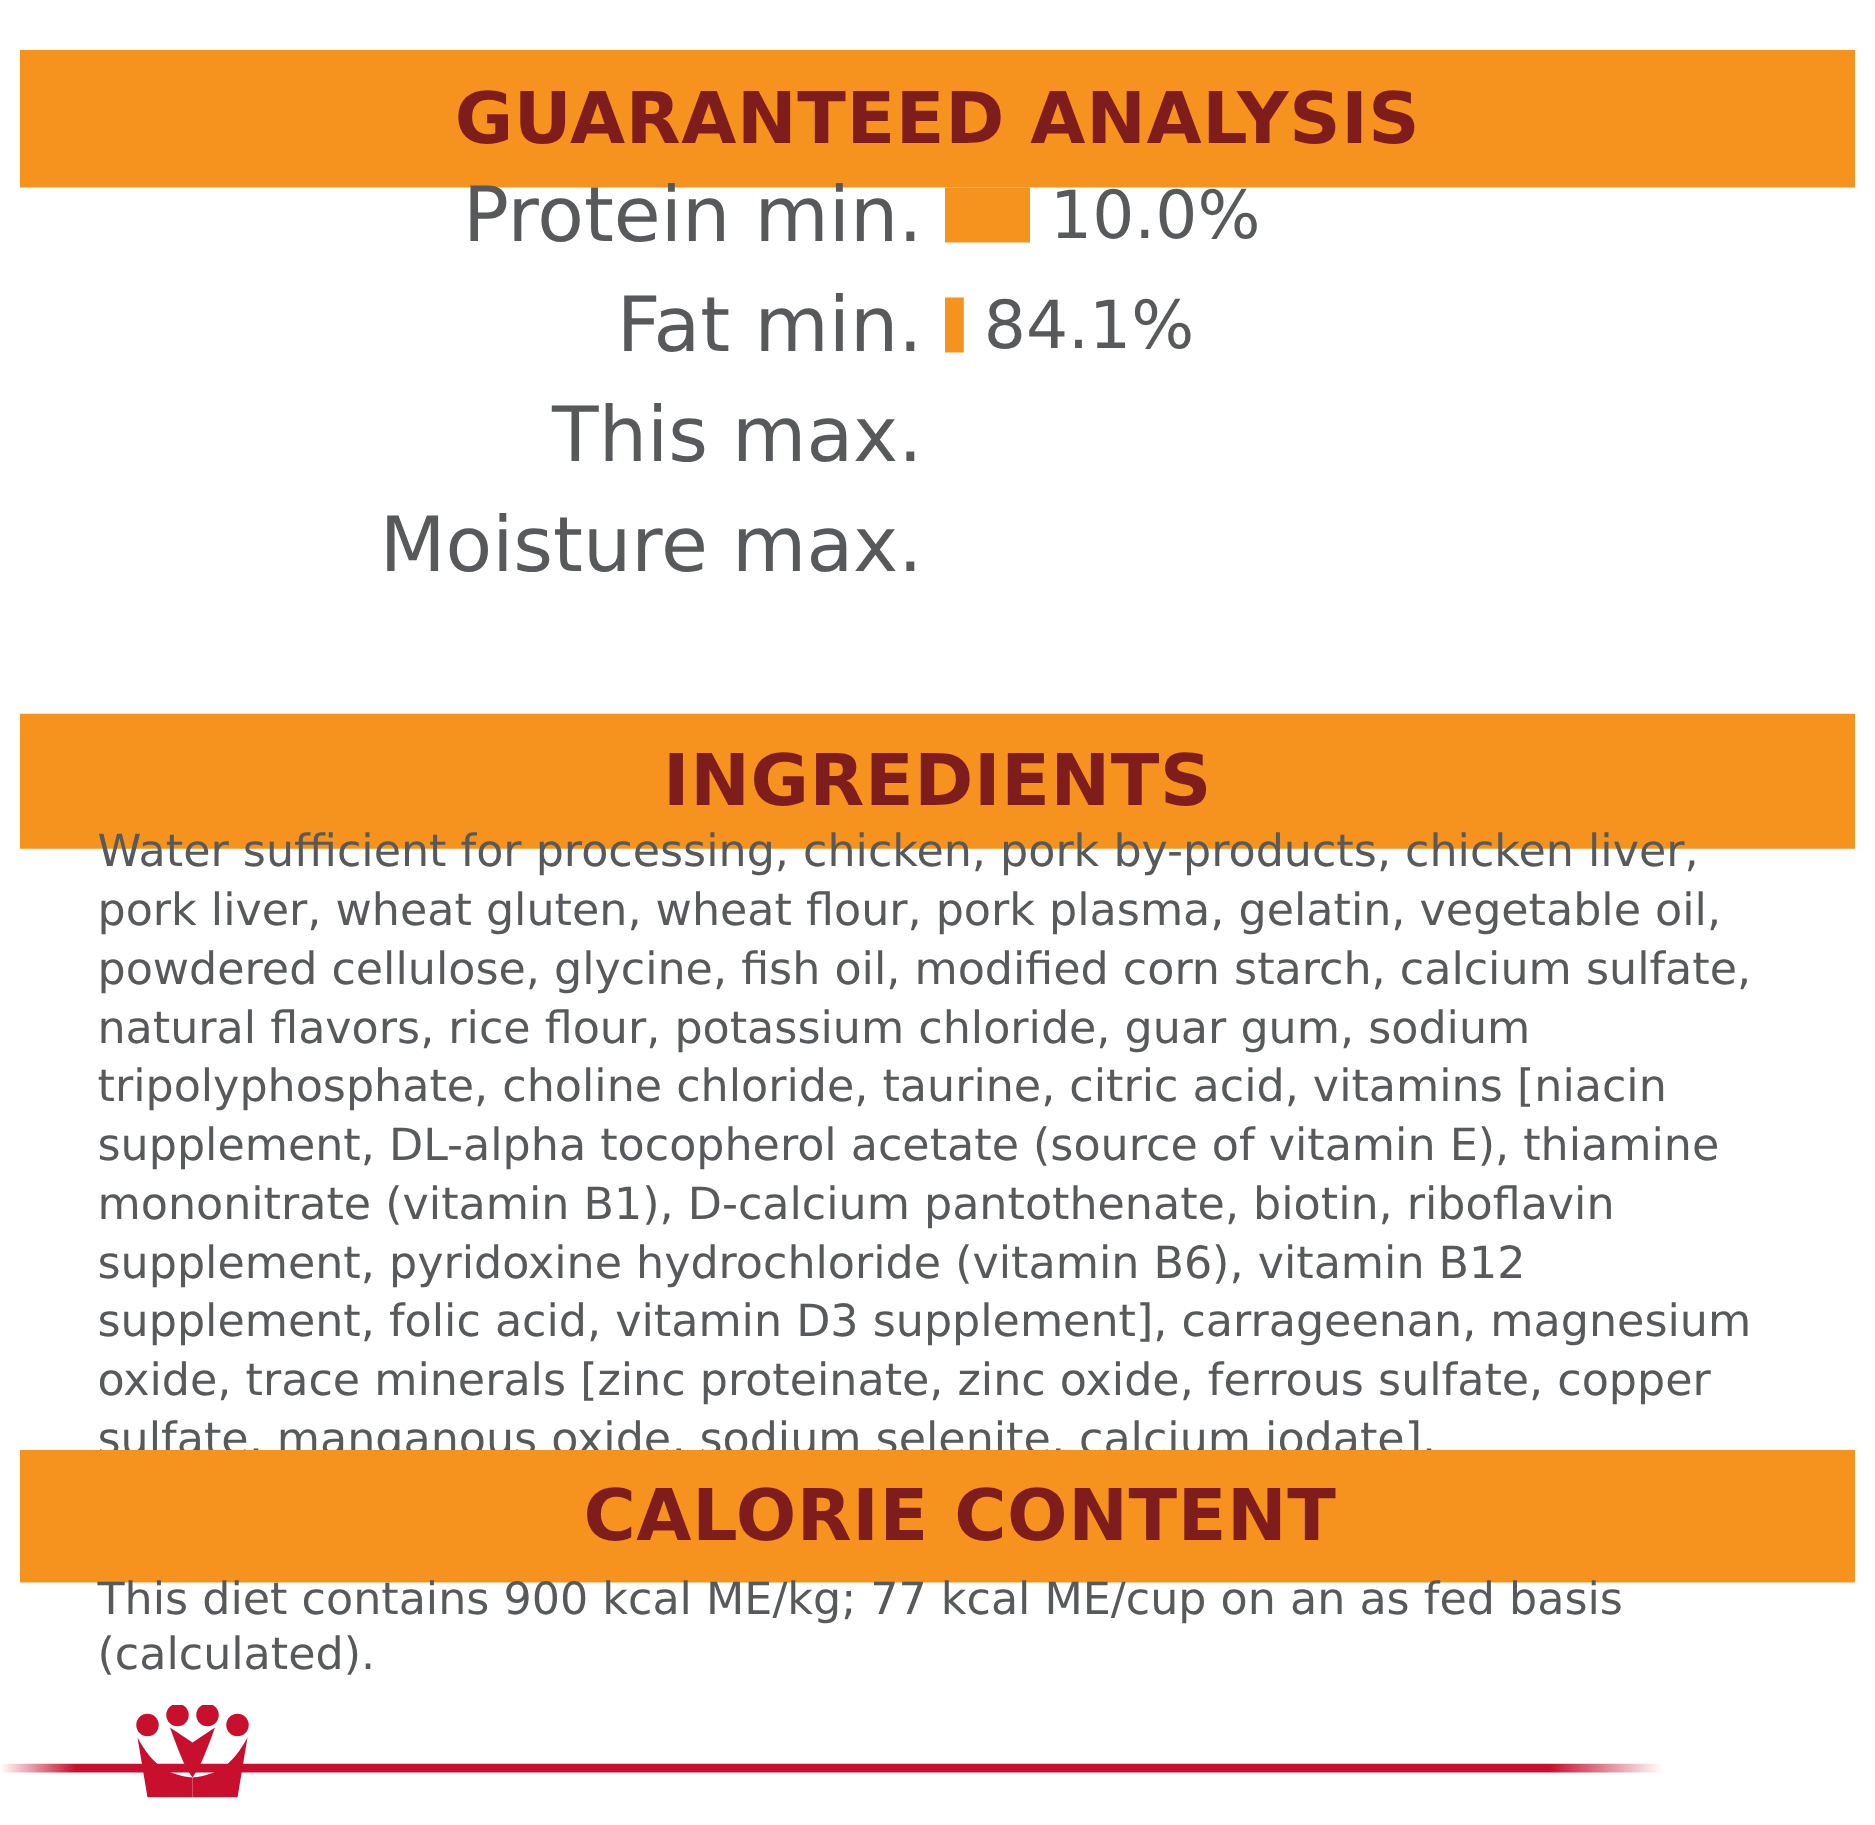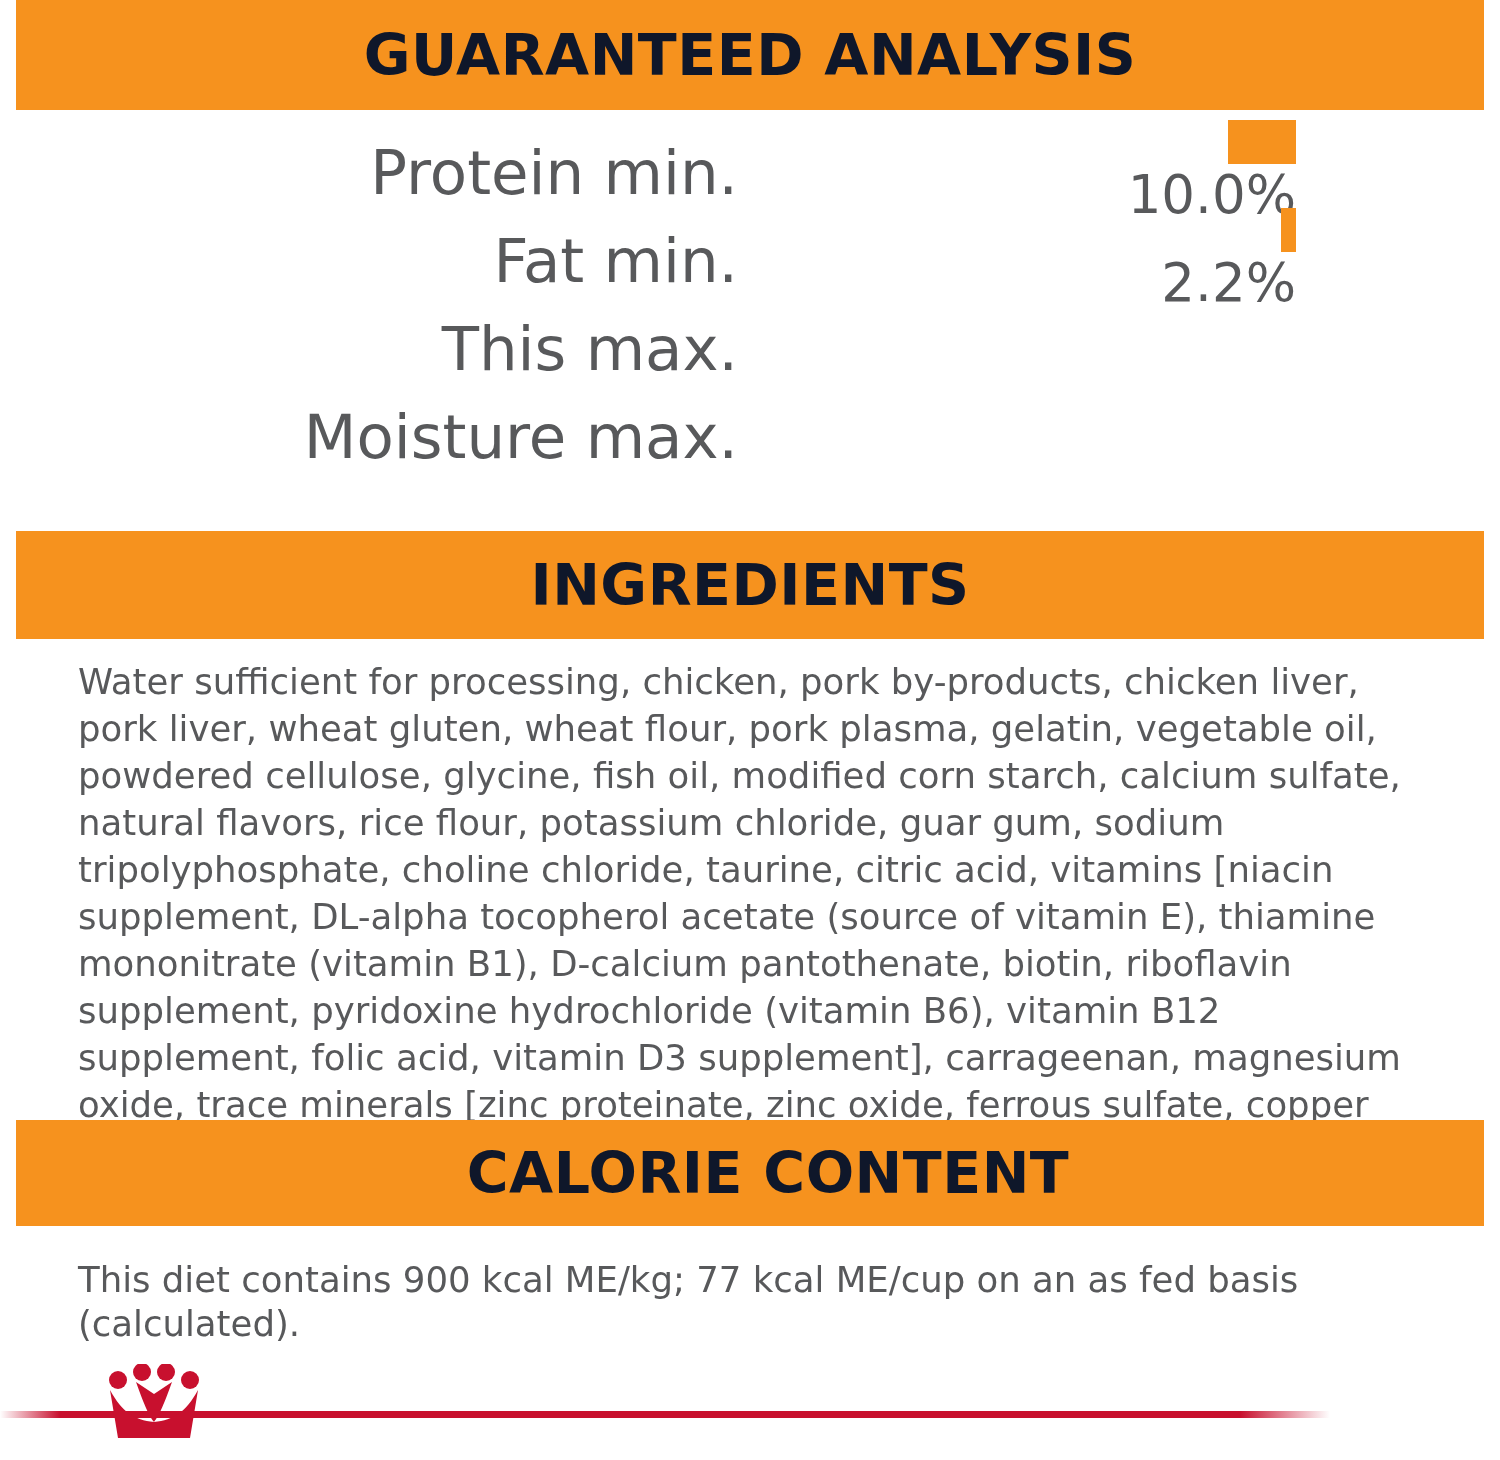--- a/index.html
+++ b/index.html
@@ -18,28 +18,29 @@
   .page {
     width: 1500px;
     height: 1460px;
     position: relative;
     box-sizing: border-box;
   }
 
   
   .bar {
     background: #f6921e;
-    color: #0f172a;
+    color: #7f1d1d;
     text-align: center;
     font-weight: bold;
     letter-spacing: 0.5px;
     box-sizing: border-box;
     display: flex;
     align-items: center;
     justify-content: center;
+    margin-top: 40px;
   }
   .bar-ga {
     position: absolute;
     left: 16px;
     top: 0;
     width: 1468px;
     height: 110px;
     font-size: 57px;
   }
   .bar-ing {
@@ -77,22 +78,21 @@
     text-align: right;
     font-size: 61px;
     color: #58595b;
     padding-right: 18px;
     box-sizing: border-box;
     white-space: nowrap;
   }
   .ga-bar-wrap {
     width: 540px;
     display: flex;
-    align-items: flex-end;
-    flex-direction: column;
+    align-items: center;
   }
   .ga-bar {
     background: #f6921e;
     height: 44px;
   }
   .ga-value {
     font-size: 53px;
     color: #58595b;
     white-space: nowrap;
     padding-left: 16px;
@@ -161,21 +161,21 @@
       <div class="ga-bar-wrap">
         <div class="ga-bar" style="width:68px"></div>
         <div class="ga-value">10.0%</div>
       </div>
     </div>
 
     <div class="ga-row">
       <div class="ga-label">Fat min.</div>
       <div class="ga-bar-wrap">
         <div class="ga-bar" style="width:15px"></div>
-        <div class="ga-value">2.2%</div>
+        <div class="ga-value">84.1%</div>
       </div>
     </div>
 
     <div class="ga-row">
       <div class="ga-label">This max.</div>
     </div>
 
     <div class="ga-row">
       <div class="ga-label">Moisture max.</div>
     </div>

